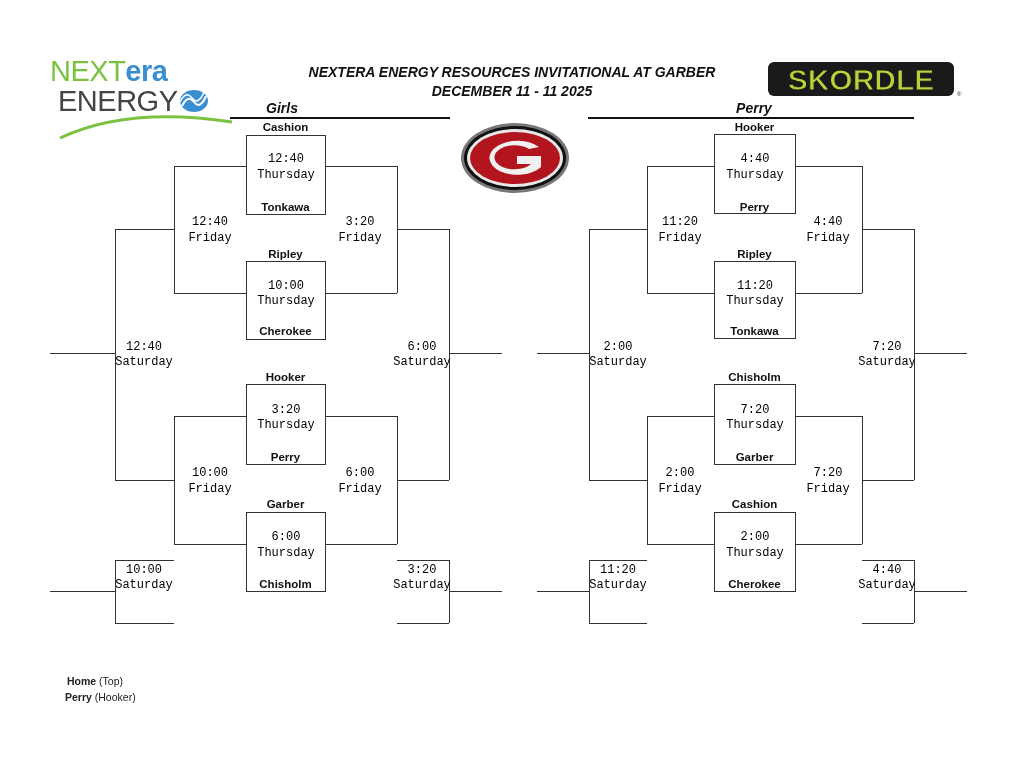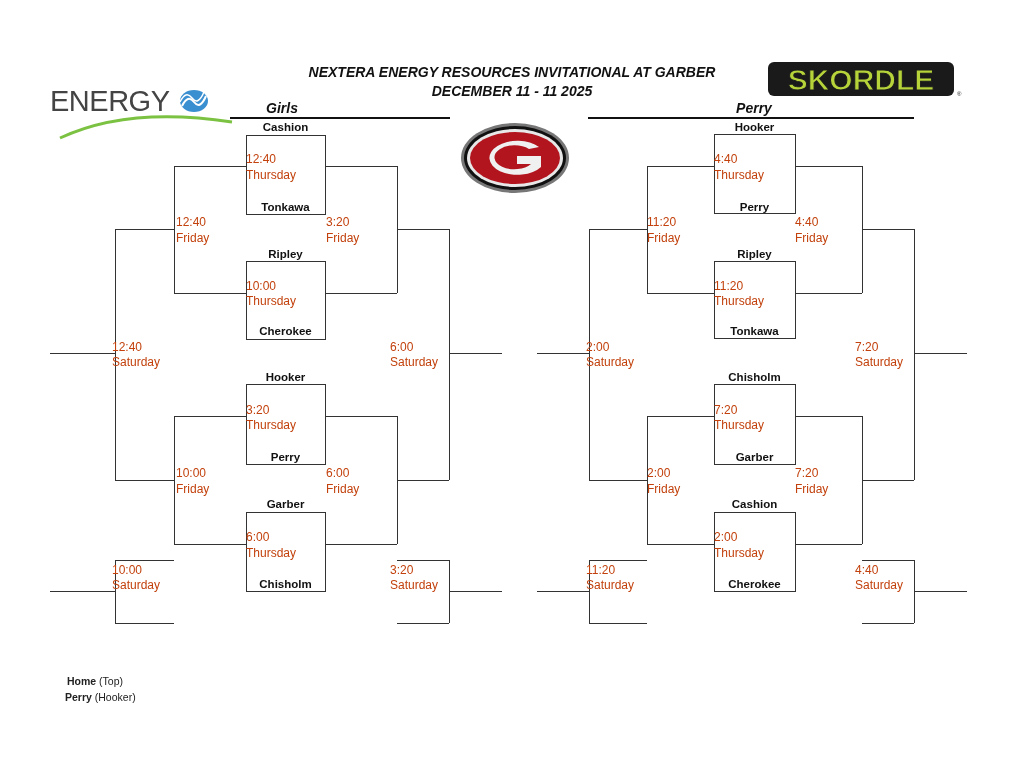--- a/index.html
+++ b/index.html
@@ -2,32 +2,35 @@
 <html><head>
 <meta charset="utf-8">
 <style>
   html, body { margin:0; padding:0; background:#ffffff; }
   body { width:1024px; height:765px; position:relative; overflow:hidden; font-family:"Liberation Sans", sans-serif; color:#111; }
   .abs { position:absolute; }
   .hl { position:absolute; height:0; border-top:1.3px solid #333; }
   .vl { position:absolute; width:0; border-left:1.3px solid #333; }
   .box { position:absolute; border:1.3px solid #333; box-sizing:border-box; background:#fff; }
   .team { position:absolute; font-weight:bold; font-size:11.5px; text-align:center; white-space:nowrap; }
-  .gtime { position:absolute; font-size:12px; line-height:16px; color:#c2410c; white-space:nowrap; }
+  .gtime { position:absolute; font-size:12px; text-align:center; line-height:16px; color:#000000; white-space:nowrap;font-family:Liberation Mono, monospace; }
   .title { position:absolute; left:0; width:1024px; text-align:center; font-weight:bold; font-style:italic; font-size:14px; color:#111; }
   .section-h { position:absolute; font-weight:bold; font-style:italic; font-size:14px; text-align:center; }
   .underline { position:absolute; height:0; border-top:2px solid #111; }
   .legend { position:absolute; font-size:10.5px; color:#222; }
   .legend b { font-weight:bold; }
 </style>
 </head>
 <body>
 
 <div class="abs" style="left:50px;top:56px;width:180px;height:84px;">
-  <div class="abs" style="left:0;top:30px;font-size:29px;line-height:30px;color:#444;letter-spacing:-0.5px;">
+  <div class="abs" style="left:0;top:0;font-size:29px;line-height:30px;letter-spacing:-0.5px;">
+    <span style="color:#7cc242;">NEXT</span><span style="color:#3a8fd0;font-weight:bold;">era</span>
+  </div>
+  <div class="abs" style="left:8px;top:30px;font-size:29px;line-height:30px;color:#444;letter-spacing:-0.5px;">
     <span>ENERGY</span>
   </div>
   <svg class="abs" style="left:124px;top:32px;" width="36" height="26" viewBox="0 0 36 26">
     <ellipse cx="20" cy="13" rx="14" ry="11" fill="#3a8fd0"></ellipse>
     <path d="M8 18 Q14 6 20 14 T32 8" stroke="#fff" stroke-width="2" fill="none"></path>
     <path d="M6 14 Q12 2 18 10 T30 4" stroke="#fff" stroke-width="1.5" fill="none"></path>
   </svg>
   <svg class="abs" style="left:8px;top:56px;" width="176" height="30" viewBox="0 0 176 30">
     <path d="M2 26 Q70 -6 174 10" stroke="#7cc242" stroke-width="3" fill="none"></path>
   </svg>

